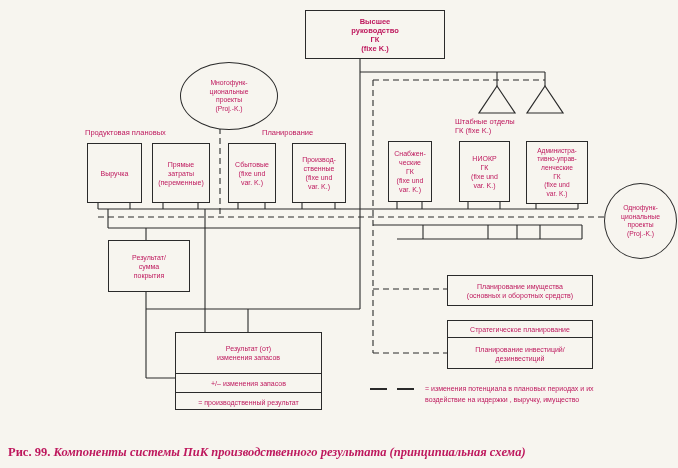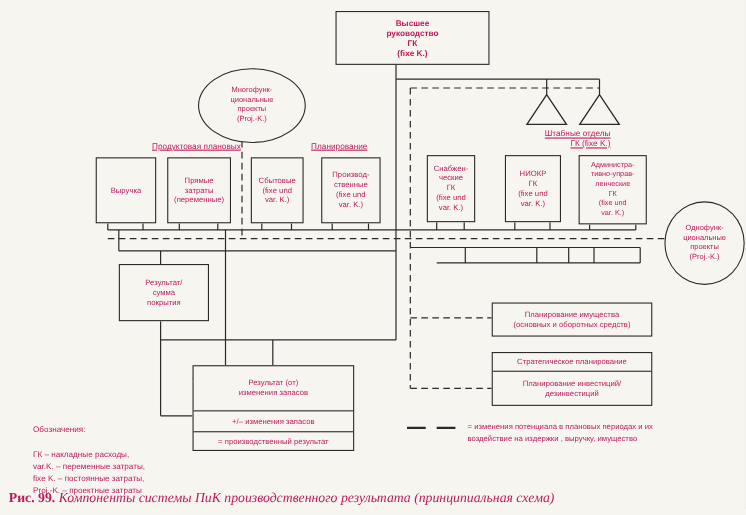--- a/index.html
+++ b/index.html
@@ -28,39 +28,39 @@
     background:#f7f5ef;
     display:flex;align-items:center;justify-content:center;
     text-align:center;
     font-size:6.8px;line-height:8.5px;
     white-space:pre-line;
     box-sizing:border-box;
   }
   .lbl{
     position:absolute;
     font-size:7.5px;line-height:9px;
-    text-align:right;white-space:pre-line;text-decoration:underline;
+    text-align:left;white-space:pre-line;
   }
   .bold{font-weight:bold;}
   svg.wires{position:absolute;left:0;top:0;}
   .legend{
     position:absolute;left:30px;top:374px;width:160px;
     font-size:7.4px;line-height:11px;white-space:pre-line;
   }
   .note{
     position:absolute;left:425px;top:383px;width:245px;
     font-size:7px;line-height:11px;white-space:pre-line;
   }
   .caption{
     position:absolute;left:8px;top:445px;width:660px;
     font-family:"Liberation Serif",serif;
     font-size:12.5px;
   }
   .caption .cap-label{font-weight:bold;font-style:normal;text-align:center;}
-  .caption .cap-text{font-weight:normal;font-style:italic;}
+  .caption .cap-text{font-weight:bold;font-style:italic;}
   .sect{
     position:absolute;left:0;right:0;
     display:flex;align-items:center;justify-content:center;
     text-align:center;white-space:pre-line;
     font-size:7px;line-height:9px;
     box-sizing:border-box;
   }
 </style>
 </head>
 <body>
@@ -159,27 +159,20 @@
 дезинвестиций</div>
   </div>
 
   <div class="bx" style="left:175px;top:332px;width:147px;height:78px;padding:0;display:block;">
     <div class="sect" style="top:0;height:41px;border-bottom:1.2px solid #2a2a2a;">Результат (от)
 изменения запасов</div>
     <div class="sect" style="top:41px;height:19px;border-bottom:1.2px solid #2a2a2a;">+/– изменения запасов</div>
     <div class="sect" style="top:60px;height:18px;">= производственный результат</div>
   </div>
 
-  <div class="legend">
-    <div>Обозначения:</div>
-    <div>ГК – накладные расходы,
-var.K. – переменные затраты,
-fixe K. – постоянные затраты,
-Proj.-K. – проектные затраты</div>
-  </div>
 
   <div class="note">= изменения потенциала в плановых периодах и их
 воздействие на издержки , выручку, имущество</div>
 
   <div class="caption">
     <span class="cap-label">Рис. 99.</span>
     <span class="cap-text">Компоненты системы ПиК производственного результата (принципиальная схема)</span>
   </div>
 
 </div>

